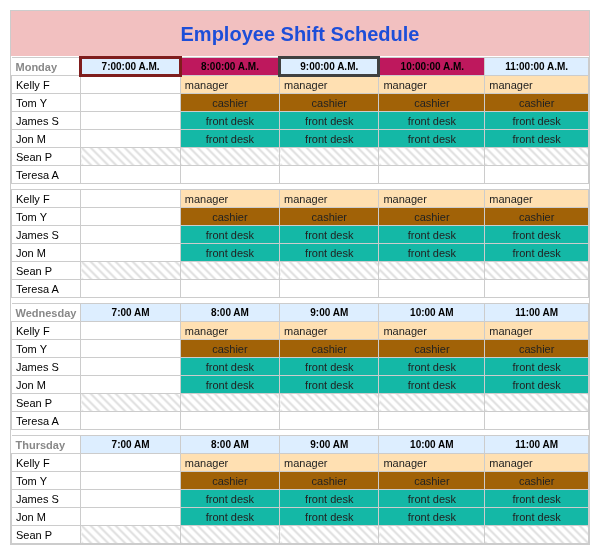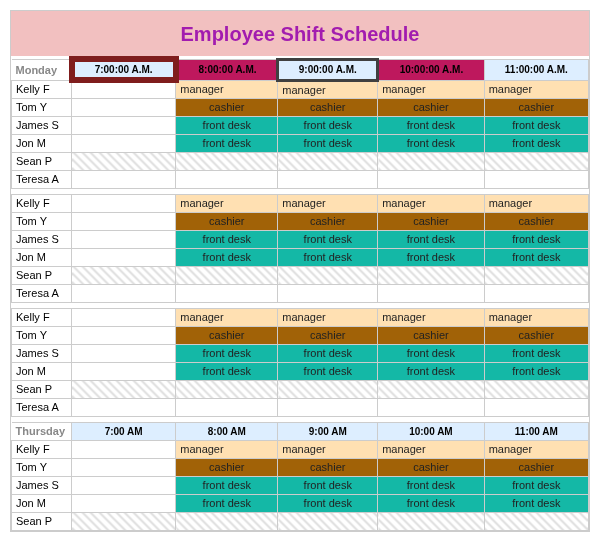--- a/index.html
+++ b/index.html
@@ -16,21 +16,21 @@
       background: #fff;
     }
     .title-area {
       background: #f2c0c0;
       text-align: center;
       padding: 12px 0 10px 0;
     }
     .title-area h1 {
       font-size: 20px;
       font-weight: bold;
-      color: #a21caf;
+      color: #1d4ed8;
     }
     .schedule-table {
       width: 100%;
       border-collapse: collapse;
     }
     .schedule-table td {
       border: 1px solid #ccc;
       padding: 2px 4px;
       height: 18px;
       font-size: 11px;
@@ -95,21 +95,21 @@
 <body>
 
 <div class="page-wrapper">
   <div class="title-area">
     <h1>Employee Shift Schedule</h1>
   </div>
   <table class="schedule-table" id="schedule-table">
       <tbody>
         <tr class="day-header">
     <td class="day-label">Monday</td>
-          <td style="background:#ddeeff;text-align:center;font-size:10px;border:6px solid #7f1d1d;">7:00:00 A.M.</td>
+          <td style="background:#ddeeff;text-align:center;font-size:10px;border:3px solid #7f1d1d;">7:00:00 A.M.</td>
           <td style="background:#be185d;text-align:center;font-size:10px;border:1px solid #ccc;">8:00:00 A.M.</td>
           <td style="background:#ddeeff;text-align:center;font-size:10px;border:3px solid #404040;">9:00:00 A.M.</td>
           <td style="background:#be185d;text-align:center;font-size:10px;border:1px solid #ccc;">10:00:00 A.M.</td>
           <td style="background:#ddeeff;text-align:center;font-size:10px;border:1px solid #ccc;">11:00:00 A.M.</td>
         </tr>
         <tr>
       <td class="name-col">Kelly F</td>
           <td class="empty-cell"></td>
           <td class="manager">manager</td>
           <td class="manager">manager</td>
@@ -202,20 +202,28 @@
         <tr>
       <td class="name-col">Teresa A</td>
           <td class="empty-cell"></td>
           <td class="empty-cell"></td>
           <td class="empty-cell"></td>
           <td class="empty-cell"></td>
           <td class="empty-cell"></td>
         </tr>
         <tr class="spacer-row">
           <td colspan="6"></td>
+        </tr>
+        <tr class="day-header">
+    <td class="day-label">Wednesday</td>
+          <td style="background:#ddeeff;text-align:center;font-size:10px;border:1px solid #ccc;">7:00 AM</td>
+          <td style="background:#ddeeff;text-align:center;font-size:10px;border:1px solid #ccc;">8:00 AM</td>
+          <td style="background:#ddeeff;text-align:center;font-size:10px;border:1px solid #ccc;">9:00 AM</td>
+          <td style="background:#ddeeff;text-align:center;font-size:10px;border:1px solid #ccc;">10:00 AM</td>
+          <td style="background:#ddeeff;text-align:center;font-size:10px;border:1px solid #ccc;">11:00 AM</td>
         </tr>
         <tr>
       <td class="name-col">Kelly F</td>
           <td class="empty-cell"></td>
           <td class="manager">manager</td>
           <td class="manager">manager</td>
           <td class="manager">manager</td>
           <td class="manager">manager</td>
         </tr>
         <tr>

